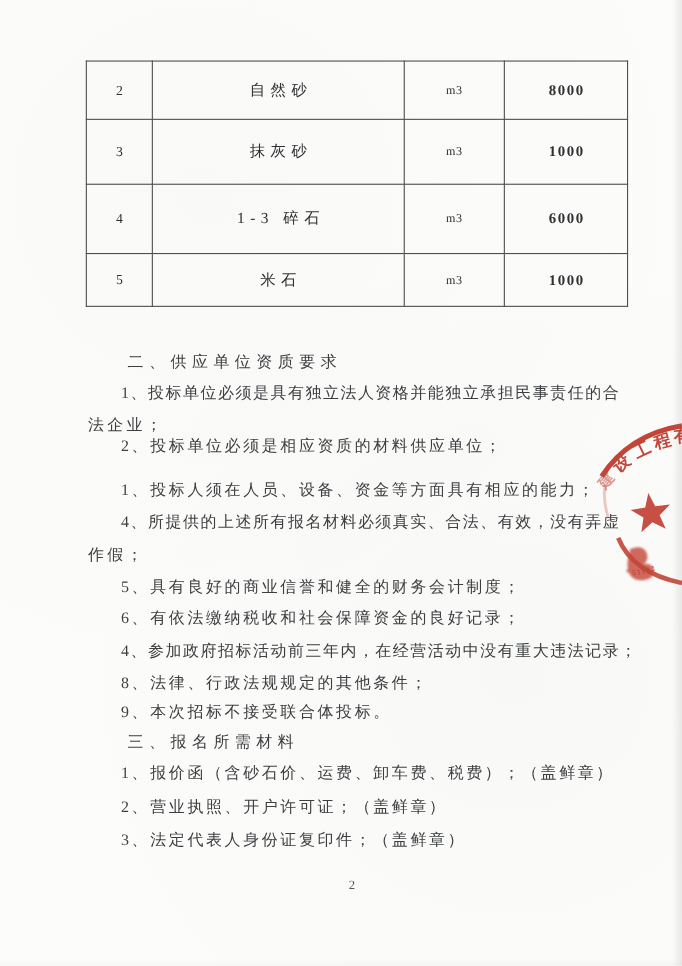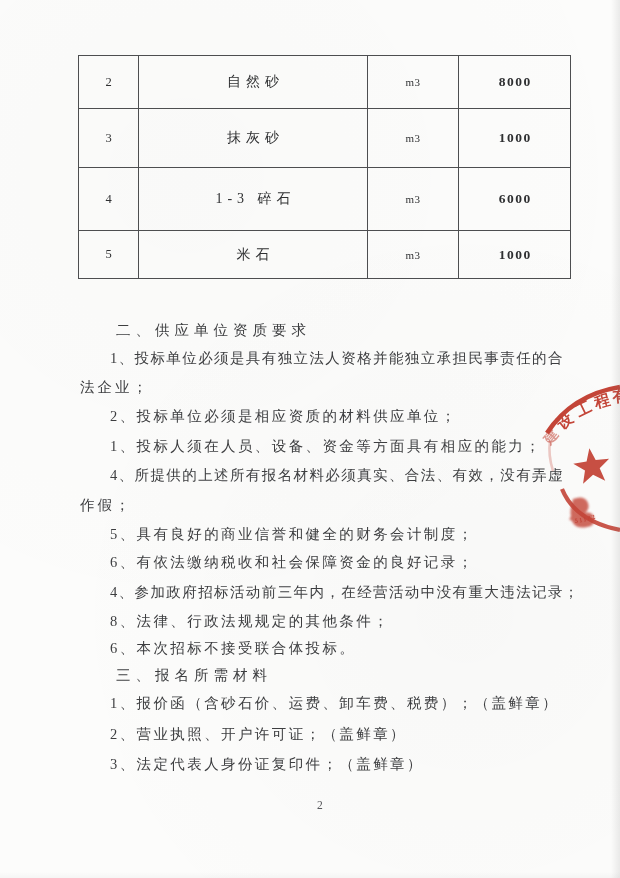--- a/index.html
+++ b/index.html
@@ -95,29 +95,29 @@
         <td class="c-name">米石</td>
         <td class="c-unit">m3</td>
         <td class="c-qty">1000</td>
       </tr>
     </tbody>
   </table>
 
   <div class="line heading" style="top:320px">二、供应单位资质要求</div>
   <div class="line item-wide" style="top:348px">1、投标单位必须是具有独立法人资格并能独立承担民事责任的合</div>
   <div class="line cont" style="top:377px">法企业；</div>
-  <div class="line item" style="top:406px">2、投标单位必须是相应资质的材料供应单位；</div>
+  <div class="line item" style="top:396px">2、投标单位必须是相应资质的材料供应单位；</div>
   <div class="line item" style="top:436px">1、投标人须在人员、设备、资金等方面具有相应的能力；</div>
   <div class="line item-wide" style="top:465px">4、所提供的上述所有报名材料必须真实、合法、有效，没有弄虚</div>
   <div class="line cont" style="top:495px">作假；</div>
   <div class="line item" style="top:524px">5、具有良好的商业信誉和健全的财务会计制度；</div>
   <div class="line item" style="top:552px">6、有依法缴纳税收和社会保障资金的良好记录；</div>
   <div class="line item-wide" style="top:582px">4、参加政府招标活动前三年内，在经营活动中没有重大违法记录；</div>
   <div class="line item" style="top:611px">8、法律、行政法规规定的其他条件；</div>
-  <div class="line item" style="top:638px">6、本次招标不接受联合体投标。</div>
+  <div class="line item" style="top:638px">9、本次招标不接受联合体投标。</div>
   <div class="line heading" style="top:665px">三、报名所需材料</div>
   <div class="line item" style="top:693px">1、报价函（含砂石价、运费、卸车费、税费）；（盖鲜章）</div>
   <div class="line item" style="top:724px">2、营业执照、开户许可证；（盖鲜章）</div>
   <div class="line item" style="top:754px">3、法定代表人身份证复印件；（盖鲜章）</div>
 
   <div class="seal">
     <svg width="100" height="175" viewBox="0 0 100 175">
 
       <path class="seal-ring" d="M 27,58 Q 52,20 100,12" stroke-width="4.6" stroke="#c43a2c"></path>
       <path class="seal-ring" d="M 42,114 Q 55,146 100,155" stroke-width="4.2" opacity="0.9"></path>

